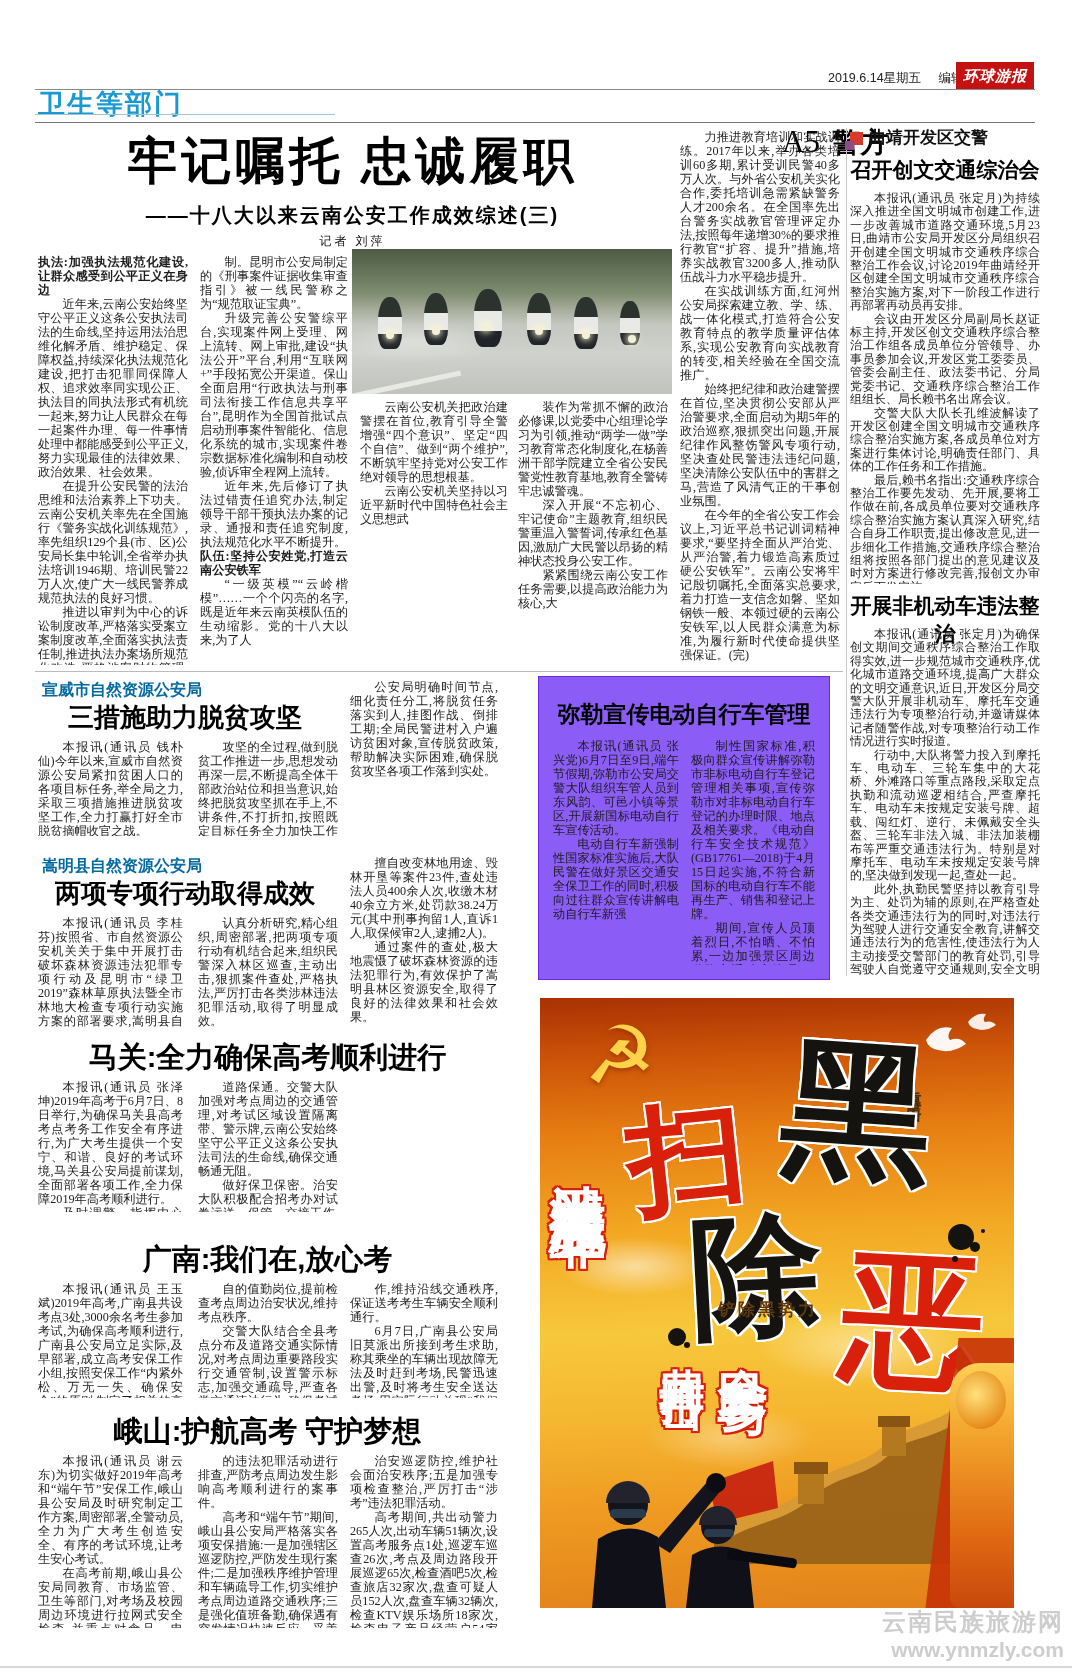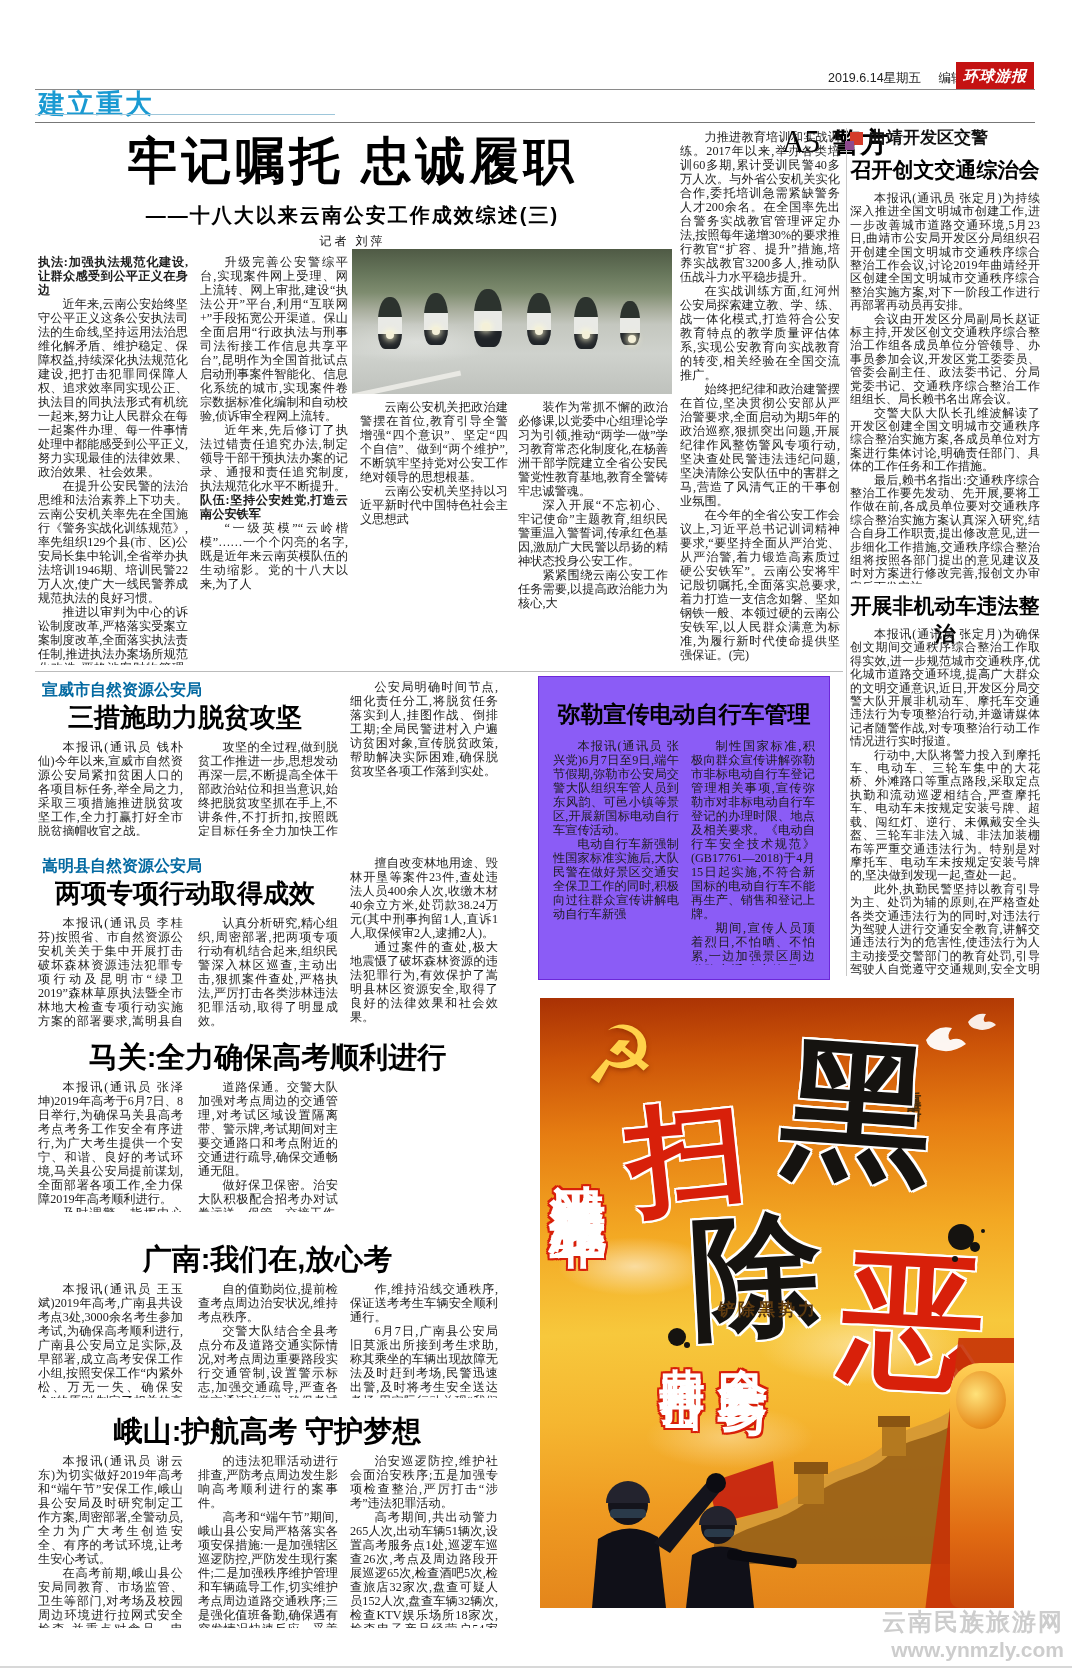--- a/index.html
+++ b/index.html
@@ -75,21 +75,21 @@
   <div class="meta" style="left:828px;top:70px;">
     <span>2019.6.14星期五</span>
     <span style="margin-left:14px;">编辑/刘萍</span>
   </div>
   <div class="badge" style="left:956px;top:62px;">环球游报</div>
   <div class="line" style="left:35px;top:89px;width:1000px;"></div>
   <div class="pageno">
     <span class="a5">A5</span>
     <span class="sec" style="margin-left:8px;">警方</span>
   </div>
-  <div class="seclabel">建立重大</div>
+  <div class="seclabel">卫生等部门</div>
   <div class="line" style="left:35px;top:114px;width:300px;background:#9dc6da;"></div>
   <div class="line" style="left:35px;top:122px;width:1000px;background:#777;"></div>
 
   <div class="htitle" style="left:35px;top:128px;width:635px;font-size:50px;letter-spacing:4px;">牢记嘱托 忠诚履职</div>
   <div class="htitle" style="left:35px;top:202px;width:635px;font-size:20px;letter-spacing:2px;">——十八大以来云南公安工作成效综述(三)</div>
   <div class="abs" style="left:35px;top:233px;width:635px;text-align:center;font-size:12px;letter-spacing:3px;">记者 刘萍</div>
 
   <div class="photo">
     <div class="roadline"></div>
     <div class="rider" style="left:26px;top:48px;"></div>
@@ -100,20 +100,21 @@
     <div class="rider" style="left:268px;top:52px;width:20px;height:44px;"></div>
   </div>
 
   <div class="coltext" style="left:38px;top:255px;width:150px;height:410px;">
       <p class="b">执法:加强执法规范化建设,让群众感受到公平正义在身边</p>
       <p>近年来,云南公安始终坚守公平正义这条公安执法司法的生命线,坚持运用法治思维化解矛盾、维护稳定、保障权益,持续深化执法规范化建设,把打击犯罪同保障人权、追求效率同实现公正、执法目的同执法形式有机统一起来,努力让人民群众在每一起案件办理、每一件事情处理中都能感受到公平正义,努力实现最佳的法律效果、政治效果、社会效果。</p>
       <p>在提升公安民警的法治思维和法治素养上下功夫。云南公安机关率先在全国施行《警务实战化训练规范》,率先组织129个县(市、区)公安局长集中轮训,全省举办执法培训1946期、培训民警22万人次,使广大一线民警养成规范执法的良好习惯。</p>
       <p>推进以审判为中心的诉讼制度改革,严格落实受案立案制度改革,全面落实执法责任制,推进执法办案场所规范化改造,严格涉案财物管理,建立重大、疑难案件侦查机关听取检察机关意见和建议的联合机</p>
     </div>
   <div class="coltext" style="left:200px;top:255px;width:148px;height:410px;">
+      <p>制。昆明市公安局制定的《刑事案件证据收集审查指引》被一线民警称之为“规范取证宝典”。</p>
       <p>升级完善公安警综平台,实现案件网上受理、网上流转、网上审批,建设“执法公开”平台,利用“互联网+”手段拓宽公开渠道。保山全面启用“行政执法与刑事司法衔接工作信息共享平台”,昆明作为全国首批试点启动刑事案件智能化、信息化系统的城市,实现案件卷宗数据标准化编制和自动校验,侦诉审全程网上流转。</p>
       <p>近年来,先后修订了执法过错责任追究办法,制定领导干部干预执法办案的记录、通报和责任追究制度,执法规范化水平不断提升。</p>
       <p class="b">队伍:坚持公安姓党,打造云南公安铁军</p>
       <p>“一级英模”“云岭楷模”……一个个闪亮的名字,既是近年来云南英模队伍的生动缩影。党的十八大以来,为了人</p>
     </div>
   <div class="coltext" style="left:360px;top:400px;width:148px;height:265px;">
       <p>云南公安机关把政治建警摆在首位,教育引导全警增强“四个意识”、坚定“四个自信”、做到“两个维护”,不断筑牢坚持党对公安工作绝对领导的思想根基。</p>
       <p>云南公安机关坚持以习近平新时代中国特色社会主义思想武</p>
     </div>
   <div class="coltext" style="left:518px;top:400px;width:150px;height:265px;">
@@ -184,21 +185,21 @@
       <p>行动中,大队将警力投入到摩托车、电动车、三轮车集中的大花桥、外滩路口等重点路段,采取定点执勤和流动巡逻相结合,严查摩托车、电动车未按规定安装号牌、超载、闯红灯、逆行、未佩戴安全头盔、三轮车非法入城、非法加装棚布等严重交通违法行为。特别是对摩托车、电动车未按规定安装号牌的,坚决做到发现一起,查处一起。</p>
       <p>此外,执勤民警坚持以教育引导为主、处罚为辅的原则,在严格查处各类交通违法行为的同时,对违法行为驾驶人进行交通安全教育,讲解交通违法行为的危害性,使违法行为人主动接受交警部门的教育处罚,引导驾驶人自觉遵守交通规则,安全文明驾驶。</p>
     </div>
 
   <div class="htitle" style="left:35px;top:1038px;width:465px;font-size:29px;">马关:全力确保高考顺利进行</div>
   <div class="coltext" style="left:38px;top:1080px;width:145px;height:132px;">
       <p>本报讯(通讯员 张泽坤)2019年高考于6月7日、8日举行,为确保马关县高考考点考务工作安全有序进行,为广大考生提供一个安宁、和谐、良好的考试环境,马关县公安局提前谋划,全面部署各项工作,全力保障2019年高考顺利进行。</p>
       <p>及时调警。指挥中心及时调派警力处置涉及高考的各类警情,并收集相关情报信息和对工作情况进行研判上报。</p>
     </div>
   <div class="coltext" style="left:198px;top:1080px;width:140px;height:132px;">
-      <p>道路保通。交警大队加强对考点周边的交通管理,对考试区域设置隔离带、警示牌,考试期间对主要交通路口和考点附近的交通进行疏导,确保交通畅通无阻。</p>
+      <p>道路保通。交警大队加强对考点周边的交通管理,对考试区域设置隔离带、警示牌,云南公安始终坚守公平正义这条公安执法司法的生命线,确保交通畅通无阻。</p>
       <p>做好保卫保密。治安大队积极配合招考办对试卷运送、保管、交接工作,确保试卷绝对安全,配合有关部门做好考试工作人员和考生进入考点后的安全检查工作,做好考生户籍审查工作,严格审核</p>
     </div>
 
   <div class="htitle" style="left:35px;top:1240px;width:465px;font-size:29px;">广南:我们在,放心考</div>
   <div class="coltext" style="left:38px;top:1282px;width:145px;height:116px;">
       <p>本报讯(通讯员 王玉斌)2019年高考,广南县共设考点3处,3000余名考生参加考试,为确保高考顺利进行,广南县公安局立足实际,及早部署,成立高考安保工作小组,按照安保工作“内紧外松、万无一失、确保安全”的原则,制定了相关的高考安保服务方案,全方位开展“平安高考”安保工作。</p>
     </div>
   <div class="coltext" style="left:198px;top:1282px;width:140px;height:116px;">
       <p>自的值勤岗位,提前检查考点周边治安状况,维持考点秩序。</p>
       <p>交警大队结合全县考点分布及道路交通实际情况,对考点周边重要路段实行交通管制,设置警示标志,加强交通疏导,严查各类交通违法行为,确保考试期间道路交通安全畅通。同时,启用警车为送考车辆护航,民警全程做好护送工</p>

